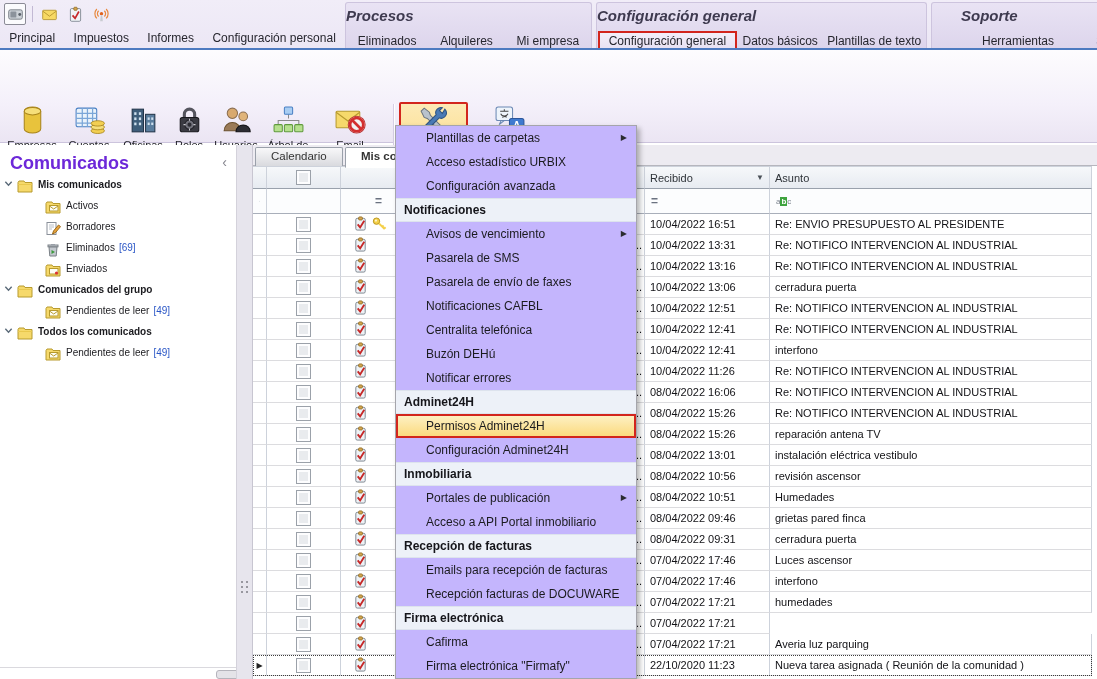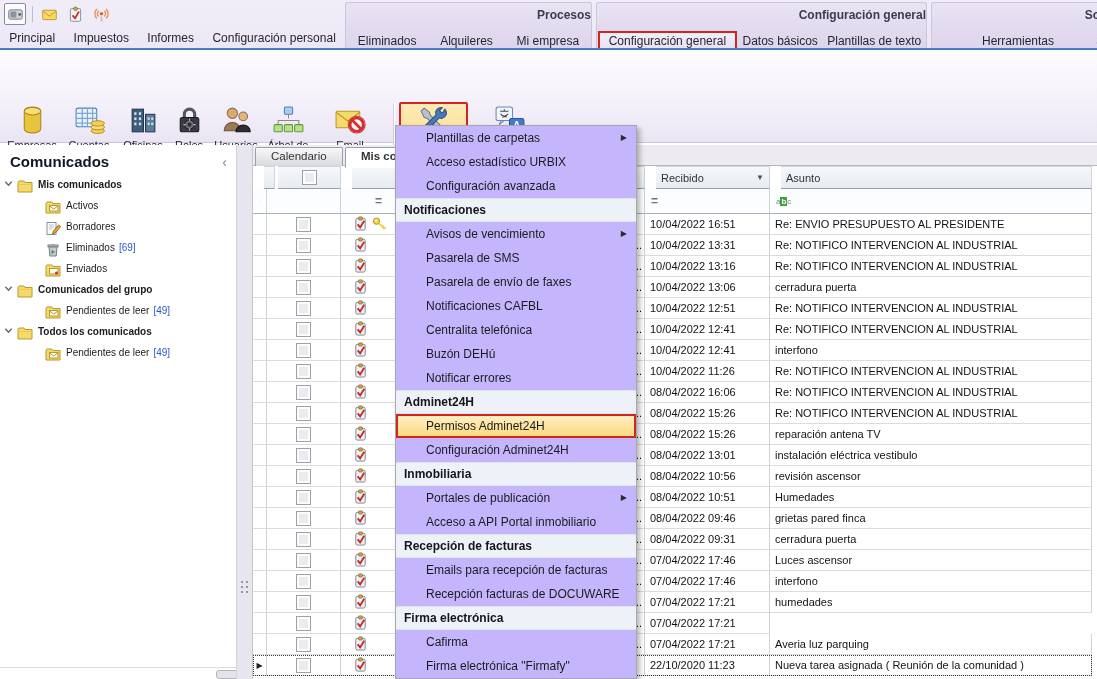--- a/index.html
+++ b/index.html
@@ -7,21 +7,21 @@
        font-family:"Liberation Sans",sans-serif;background:#fff;-webkit-font-smoothing:antialiased;}
 
   
   .ribbon{position:absolute;left:0;top:0;width:1097px;height:143px;
           background:linear-gradient(#f1edf8,#e2dbef);border-bottom:1px solid #ccc4dd;box-sizing:border-box;}
   .blueline{position:absolute;left:0;top:48px;width:1097px;height:2px;background:#4d7ac0;}
   .rb-body{position:absolute;left:0;top:50px;width:1097px;height:92px;
            background:linear-gradient(#fdfcfe,#f4f0fa 60%,#ebe5f3);}
   .rb-box{position:absolute;top:2px;height:46px;border:1px solid #cdc4de;border-bottom:none;
           border-radius:3px 3px 0 0;background:linear-gradient(#e9e3f4,#ddd5ec);box-sizing:border-box;}
-  .rb-cap{height:25px;line-height:25px;text-align:right;font-weight:bold;font-size:12px;color:#3e3a4f;}
+  .rb-cap{height:25px;line-height:25px;text-align:left;font-weight:bold;font-size:15px;color:#3e3a4f;font-style:italic;}
   .rb-tabs{position:absolute;top:27px;height:21px;display:flex;align-items:center;justify-content:space-around;width:100%;}
   .rb-tabs1{position:absolute;left:0;top:27px;width:345px;height:21px;display:flex;align-items:center;justify-content:space-around;}
   .rtab{font-size:12px;color:#26262e;white-space:nowrap;padding:1px 4px;cursor:default;}
   .rtab.red{border:2px solid #d2251d;padding:1px 9px;background:linear-gradient(#f3eff9,#e7e0f2);}
   .qat{position:absolute;left:4px;top:3px;display:flex;align-items:center;gap:6px;height:22px;}
   .qat .sep{width:1px;height:16px;background:#c2b9d4;}
   .qat-btn{width:20px;height:20px;display:flex;align-items:center;justify-content:center;}
   .qat-btn.boxed{border:1px solid #8b8b96;background:#fbfbfd;border-radius:2px;}
   .qat-btn svg{width:17px;height:17px;}
   .rbtn{position:absolute;top:53px;height:70px;display:flex;flex-direction:column;align-items:center;
@@ -38,21 +38,21 @@
   .menu{position:absolute;left:395px;top:125px;width:242px;height:554px;background:#c4b5fd;
         border:1px solid #a5a5ab;box-shadow:3px 3px 5px rgba(0,0,0,.28);z-index:40;box-sizing:border-box;}
   .m-item{height:24px;line-height:24px;padding-left:30px;font-size:12px;color:#1b1b1f;position:relative;cursor:default;}
   .m-head{height:24px;line-height:22px;padding-left:8px;font-weight:bold;font-size:12px;color:#15151a;
           background:#edf1f8;border-top:1px solid #dde3ed;border-bottom:1px solid #dde3ed;box-sizing:border-box;}
   .m-item .sub{position:absolute;right:9px;top:0;font-size:8px;color:#2b2b30;}
   .m-item.hl{background:linear-gradient(#fdf2c9,#fbd878);outline:2px solid #d2251d;outline-offset:-2px;}
 
   
   .sidebar{position:absolute;left:0;top:145px;width:236px;height:534px;background:#fff;}
-  .sb-title{font-size:15px;font-weight:bold;color:#0f172a;padding:8px 10px 5px;}
+  .sb-title{font-size:18px;font-weight:bold;color:#6d28d9;padding:8px 10px 5px;}
   .sb-collapse{position:absolute;right:9px;top:9px;color:#85858e;font-size:14px;cursor:default;}
   .tree{position:absolute;left:0;top:34px;right:0;}
   .tnode{height:21px;display:flex;align-items:flex-start;font-size:10px;color:#1b1b1f;cursor:default;}
   .tnode .arr{width:13px;margin-left:4px;display:flex;}
   .tnode .ticn{width:16px;height:15px;margin-right:5px;display:flex;}
   .tnode .ticn svg{width:16px;height:15px;}
   .tnode.l1{padding-left:45px;}
   .tnode .cnt{color:#2a56c6;margin-left:4px;}
   .sb-hscroll{position:absolute;left:0;top:522px;width:236px;height:11px;border-top:1px solid #dad9de;}
   .sb-thumb{position:absolute;right:-12px;top:2px;width:30px;height:7px;border:1px solid #b5b4bc;background:#e4e3e8;border-radius:3px;}
@@ -67,21 +67,21 @@
   .content{position:absolute;left:253px;top:145px;width:980px;height:534px;background:#fff;}
   .tabstrip{position:relative;height:21px;background:#edebf1;border-bottom:1px solid #b6b6bd;box-sizing:border-box;}
   .vtab{position:absolute;top:2px;height:18px;line-height:17px;padding:0 15px;font-size:11.5px;color:#333;
         border-radius:2px 2px 0 0;box-sizing:content-box;cursor:default;}
   .vtab.cal{left:2px;background:linear-gradient(#f8f8f9,#d9dade);border:1px solid #9aa0aa;border-bottom:none;}
   .vtab.mis{left:92px;background:#fff;border:1px solid #9aa0aa;border-bottom:1px solid #fff;font-weight:bold;height:19px;}
   .ghead,.gfilter,.grow{display:grid;grid-template-columns:14px 74px 76px 228px 125px 322px;width:839px;}
   .gc{border-right:1px solid #cdd2db;box-sizing:border-box;display:flex;align-items:center;overflow:hidden;}
   .ghead{height:23px;}
   .ghead .gc{background:linear-gradient(#f6f8fa,#e7ebf1);border-bottom:1px solid #99a1ac;border-top:1px solid #cdd2db;
-             font-size:11px;color:#2e3338;padding:0 5px;margin-left:11px;}
+             font-size:11px;color:#2e3338;padding:0 5px;}
   .ghead .sort{margin-left:auto;font-size:8px;color:#4b5158;}
   .gfilter{height:25px;}
   .gfilter .gc{background:#fcfdfe;border-bottom:1px solid #a9afba;font-size:12px;color:#5d6570;padding:0 6px;}
   .grow{height:21px;font-size:11px;color:#121216;}
   .grow .gc{border-bottom:1px solid #dcdcdf;padding:0 5px;background:#fff;}
   .grow.sel{outline:1px dotted #3c3c3c;outline-offset:-1px;}
   .cb{width:13px;height:13px;margin:0 auto;border:1px solid #9ba1a9;background:#e9ebee;box-shadow:inset 0 0 0 2px #fdfdfe;}
   .ind{justify-content:center;padding:0!important;font-size:8px;color:#222;}
   .cellicons{gap:4px;justify-content:flex-start;padding-left:12px!important;}
   .cellicons svg{width:15px;height:15px;}

